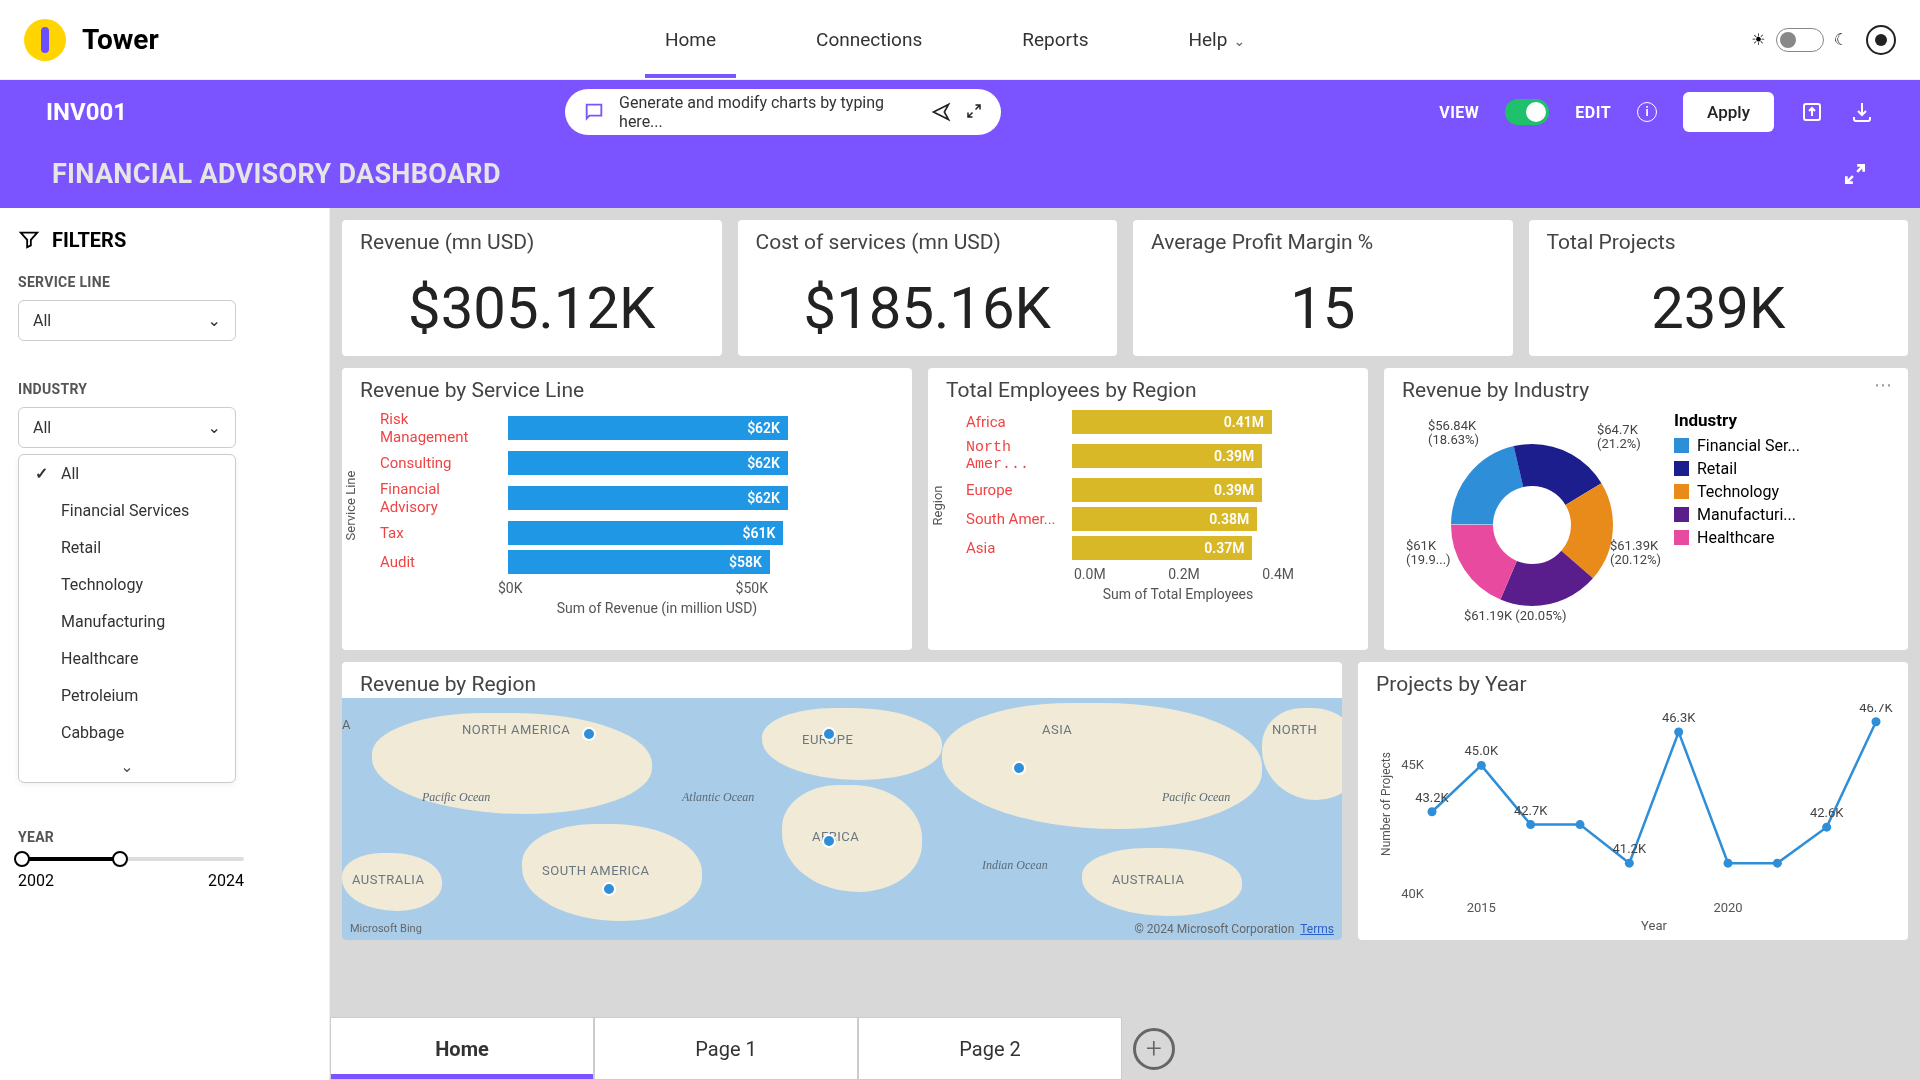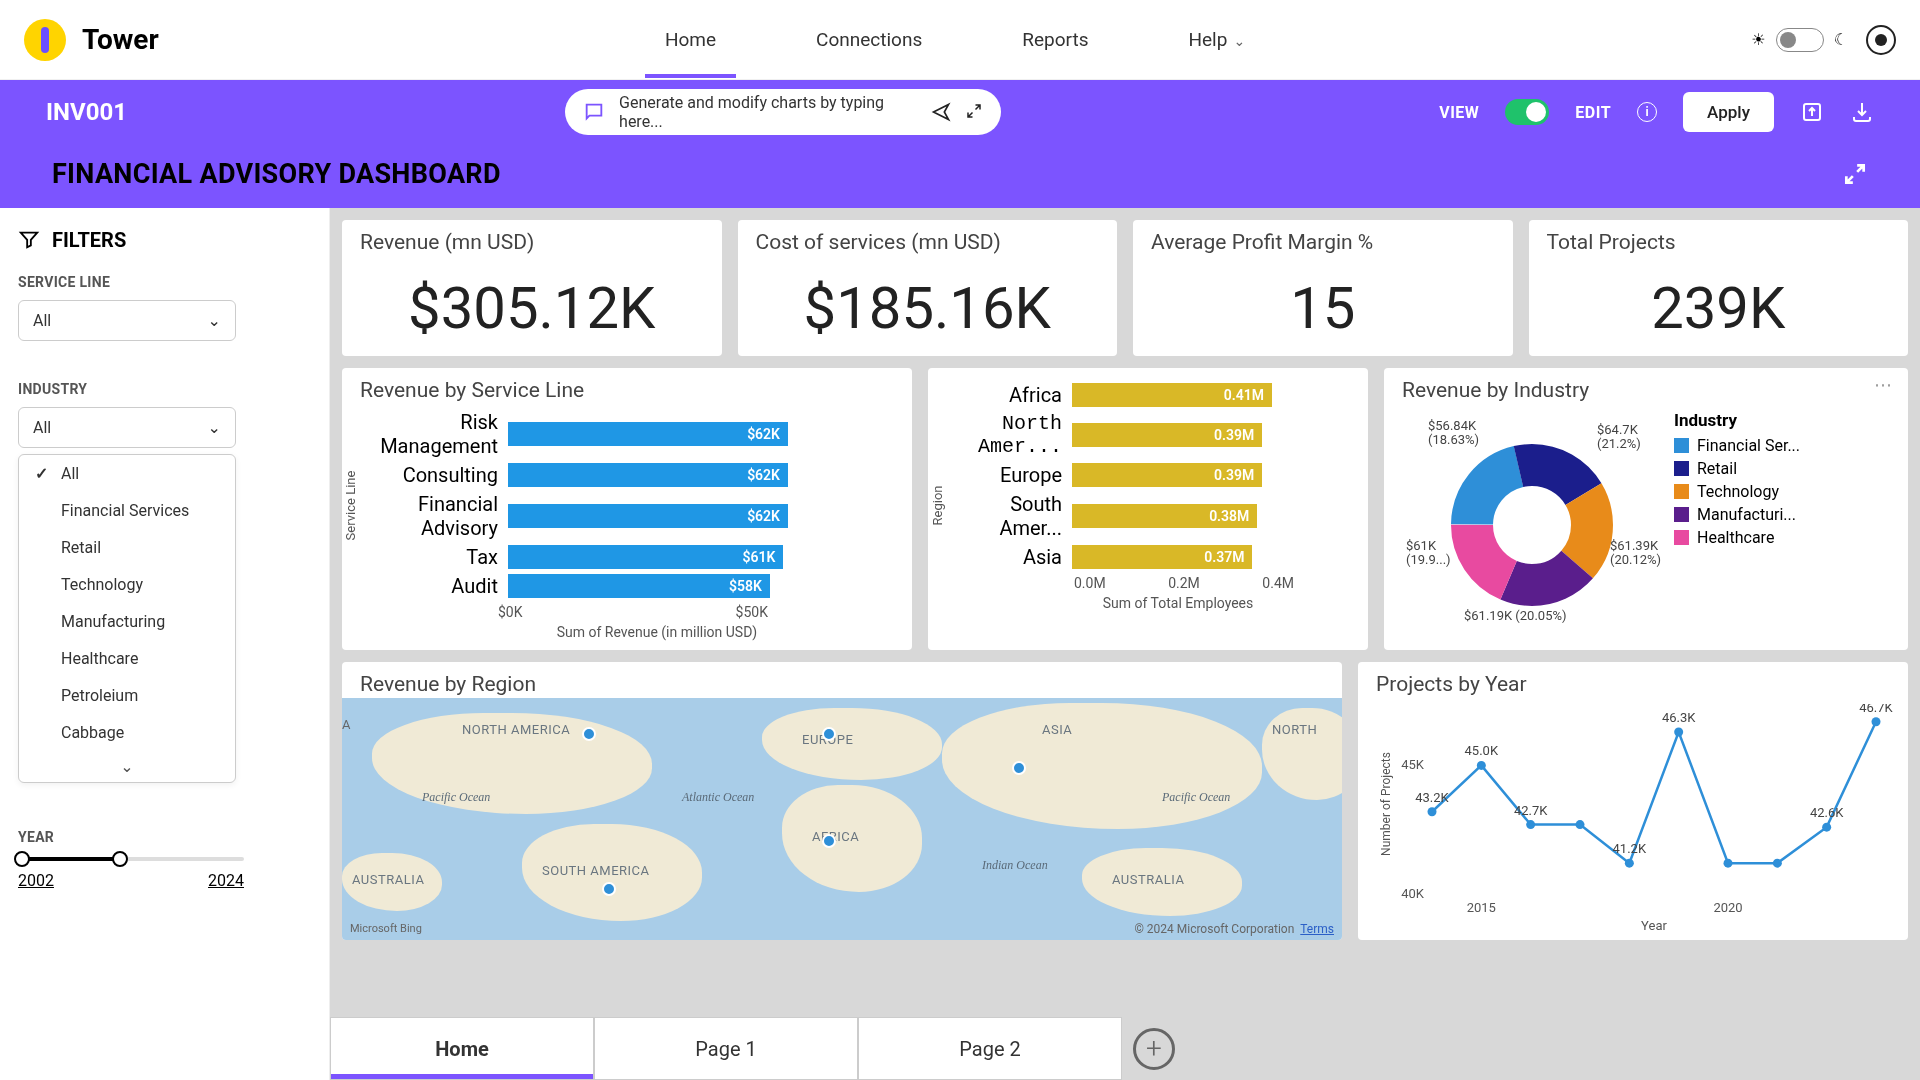--- a/index.html
+++ b/index.html
@@ -32,55 +32,55 @@
   .ai-input-text{flex:1; font-size:16px; color:#333;}
   .ai-right{display:flex; gap:14px; color:#222;}
   .ctx-right { display:flex; align-items:center; gap:26px;}
   .ctx-label { font-size:16px; font-weight:700; letter-spacing:0.5px;}
   .green-toggle { width:44px; height:26px; background:#1fc26b; border-radius:14px; position:relative;}
   .green-toggle::after{content:"";position:absolute;right:3px;top:3px;width:20px;height:20px;background:#fff;border-radius:50%;}
   .info-ic{width:20px;height:20px;border:1.7px solid #fff;border-radius:50%;display:flex;align-items:center;justify-content:center;font-size:12px;font-weight:700;}
   .apply-btn{background:#fff;color:#222;border-radius:6px;padding:10px 24px;font-size:17px;font-weight:500;}
   .sq-ic{width:24px;height:24px;color:#fff;}
 
-  .title-bar { background:#7c54ff; color:#000000; padding:14px 52px 18px; display:flex; align-items:center;}
+  .title-bar { background:#7c54ff; color:#e5e5e5; padding:14px 52px 18px; display:flex; align-items:center;}
   .dash-title{font-size:27px;font-weight:700;letter-spacing:0.3px;}
   .expand-ic{margin-left:auto;color:#fff;}
 
   
   .main { display:flex; height: calc(1080px - 80px - 64px - 62px); }
   .sidebar { width:330px; background:#fff; border-right:1px solid #eee; padding:20px 18px; position:relative;}
   .filters-hd{display:flex;align-items:flex-start;gap:12px;font-weight:700;font-size:20px;margin-bottom:22px;}
   .filter-label{font-size:14px;font-weight:700;color:#555;letter-spacing:0.3px;margin:14px 0 10px;}
   .select-box{border:1px solid #ccc;border-radius:6px;padding:10px 14px;font-size:16px;color:#333;display:flex;align-items:center;justify-content:space-between;cursor:pointer;width:218px;}
   .dropdown-panel{border:1px solid #ccc;border-radius:6px;margin-top:6px;background:#fff;width:218px;box-shadow:0 2px 6px rgba(0,0,0,0.06);}
   .dd-item{padding:9px 18px 9px 42px;font-size:16px;color:#333;cursor:pointer;position:relative;}
   .dd-item.checked::before{content:"✓";position:absolute;left:16px;font-weight:700;}
   .dd-more{text-align:center;padding:6px;color:#555;cursor:pointer;}
   .year-slider{margin-top:12px;position:relative;width:226px;}
   .slider-track{height:4px;background:#ddd;border-radius:3px;position:relative;}
   .slider-fill{position:absolute;left:0;width:44%;height:4px;background:#000;border-radius:3px;}
   .slider-handle{width:16px;height:16px;border:2px solid #000;background:#fff;border-radius:50%;position:absolute;top:-6px;}
-  .slider-labels{display:flex;justify-content:space-between;font-size:16px;margin-top:10px;text-decoration:underline;}
+  .slider-labels{display:flex;justify-content:space-between;font-size:16px;margin-top:10px;}
 
   .content{flex:1;background:#d8d8d8;padding:12px;overflow:hidden;}
   .kpi-row{display:flex;gap:16px;margin-bottom:12px;}
   .card{background:#fff;border-radius:4px;padding:10px 18px 14px;}
   .kpi{flex:1;}
   .kpi-title{font-size:21px;color:#444;font-weight:400;margin-bottom:20px;}
   .kpi-val{font-size:58px;font-weight:400;color:#222;text-align:center;}
 
   .mid-row{display:flex;gap:16px;margin-bottom:12px;}
   .chart-title{font-size:21px;color:#444;margin-bottom:8px;}
   .svc-chart{width:570px;height:282px;}
   .emp-chart{width:440px;height:282px;}
   .ind-chart{flex:1;height:282px;}
 
   .hbar-row{display:flex;align-items:center;gap:10px;margin:5px 0;}
-  .hbar-label{width:118px;text-align:right;font-size:20px;color:#000000;}
+  .hbar-label{width:118px;text-align:left;font-size:15px;color:#ef4444;}
   .hbar-bar{height:24px;position:relative;display:flex;align-items:center;justify-content:flex-end;padding-right:8px;color:#fff;font-size:14px;font-weight:600;white-space:nowrap;}
   .axis-l{font-size:13px;color:#555;transform:rotate(-90deg);position:absolute;}
   .x-axis{display:flex;gap:10px;margin-left:128px;font-size:14px;color:#555;margin-top:6px;}
   .x-caption{text-align:center;font-size:14px;color:#555;margin-top:4px;margin-left:60px;}
 
   .donut-wrap{display:flex;gap:12px;}
   .donut-svg{flex:0 0 260px;}
   .donut-legend{flex:1;}
   .lg-hd{font-weight:700;font-size:17px;margin-bottom:6px;}
   .lg-row{display:flex;align-items:center;gap:8px;font-size:16px;margin:4px 0;white-space:nowrap;overflow:hidden;text-overflow:ellipsis;}
@@ -268,20 +268,21 @@
           </div>
         <div class="axis-l" style="left:-26px;top:130px">Service Line</div>
         <div class="x-axis" style="justify-content:space-between;width:280px;padding-left:10px;">
           <span>$0K</span>
           <span>$50K</span>
         </div>
         <div class="x-caption">Sum of Revenue (in million USD)</div>
       </div>
 
       <div class="card emp-chart" style="position:relative">
+        <div class="chart-title">Total Employees by Region</div>
         <div id="emp-bars" style="position:relative;padding-left:20px;">
             <div class="hbar-row">
               <div class="hbar-label" style="width: 96px;">Africa</div>
               <div class="hbar-bar" style="background: rgb(217, 184, 39); width: 200px;">0.41M</div>
             </div>
             <div class="hbar-row">
               <div class="hbar-label" style="width: 96px; font-family: Liberation Mono, monospace;">North Amer...</div>
               <div class="hbar-bar" style="background: rgb(217, 184, 39); width: 190.244px;">0.39M</div>
             </div>
             <div class="hbar-row">

